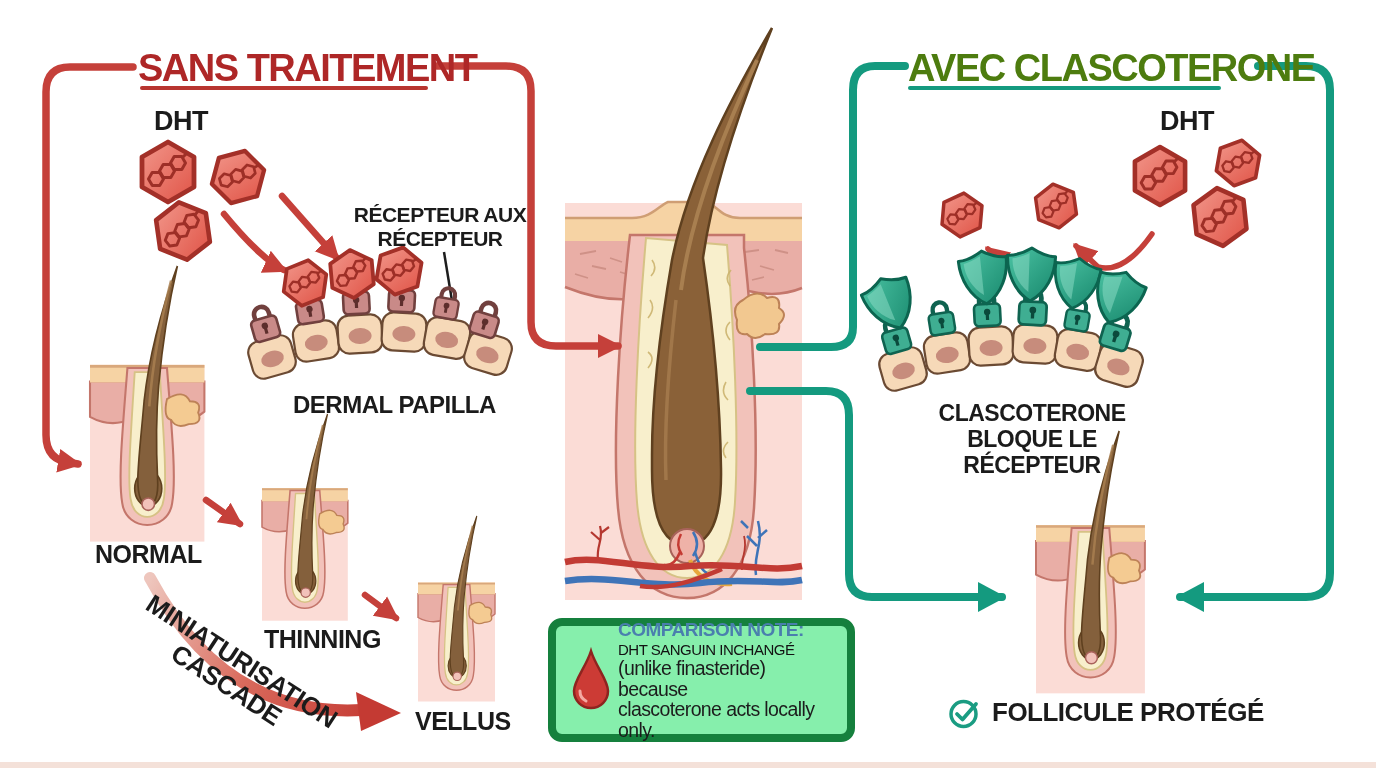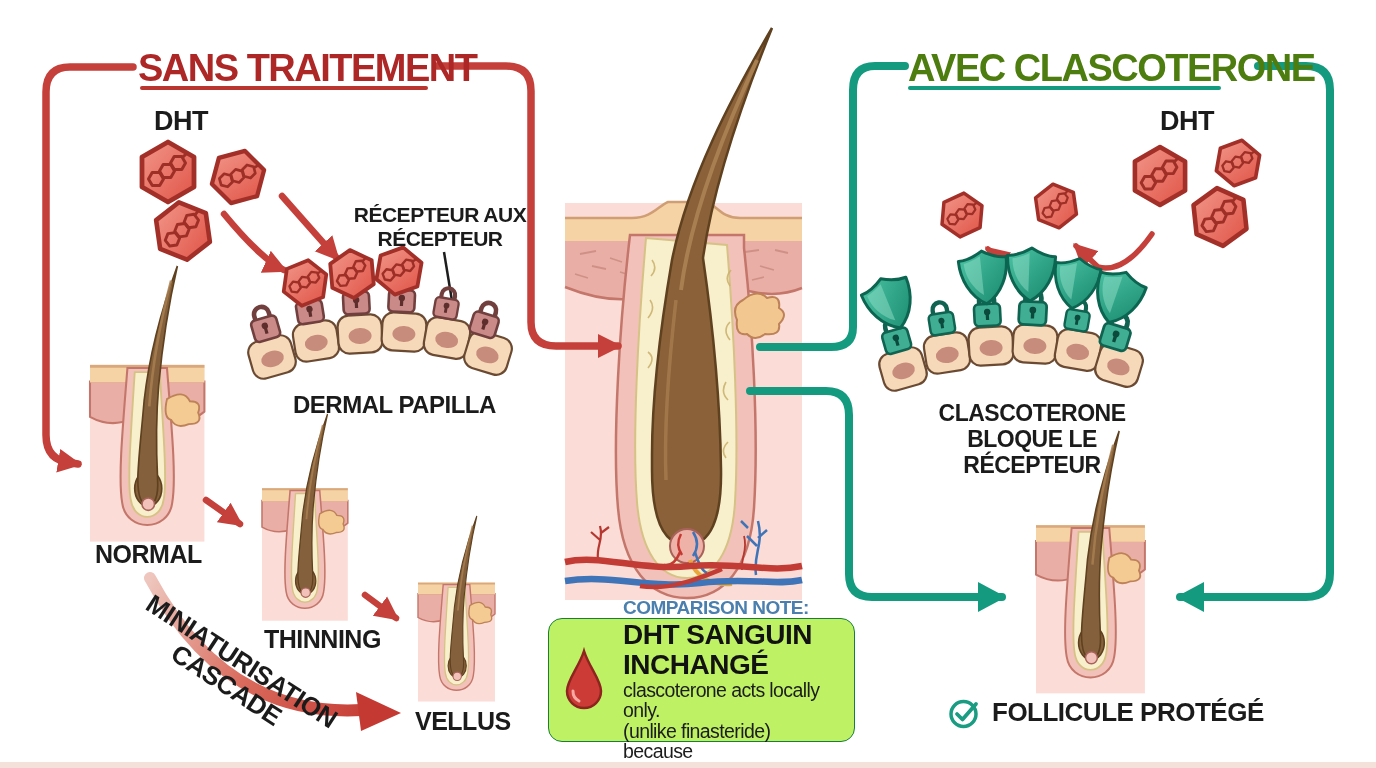--- a/index.html
+++ b/index.html
@@ -10,25 +10,25 @@
   .hdr{font-size:38px;letter-spacing:-1.5px;font-weight:bold;}
   .hdr-red{color:#ae2727;}
   .hdr-teal{color:#4d7c0f;}
   .rule{position:absolute;height:4px;z-index:5;border-radius:2px;}
   .rule-red{background:#b83530;}
   .rule-teal{background:#149a7f;}
   .lbl{font-size:25px;letter-spacing:-0.5px;}
   .lbl-sm{font-size:21px;line-height:1.12;letter-spacing:-0.5px;white-space:normal;}
   .cascade{font-size:26px;line-height:1.08;transform:rotate(33deg);white-space:normal;letter-spacing:-0.5px;}
   #note-box{position:absolute;left:548px;top:618px;width:307px;height:124px;box-sizing:border-box;
-            background:#bef264;border:1px solid #15803d;border-radius:14px;z-index:5;
-            display:flex;align-items:center;padding:6px 10px 6px 12px;gap:16px;}
+            background:#86efac;border:8px solid #15803d;border-radius:14px;z-index:5;
+            display:flex;align-items:center;padding:6px 10px 6px 12px;gap:4px;}
   #note-text{line-height:1.05;text-align:left;}
   .note-title{font-size:19px;font-weight:bold;letter-spacing:-0.5px;margin-bottom:2px;}
-  .note-strong{font-size:28px;font-weight:bold;color:#121212;letter-spacing:-0.5px;margin-bottom:1px;}
+  .note-strong{font-size:15px;font-weight:normal;color:#121212;letter-spacing:-0.5px;margin-bottom:1px;}
   .note-line{font-size:19.5px;font-weight:400;color:#1c1c1c;letter-spacing:-0.6px;}
   #protege-row{position:absolute;left:948px;top:697px;z-index:5;display:flex;align-items:flex-start;gap:11px;}
   #protege-row .lbl{font-size:26px;}
   #bottom-strip{position:absolute;left:0;bottom:0;width:100%;height:6px;background:#f2dcd2;opacity:.85;z-index:4;}
 </style>
 </head>
 <body>
 
 <div id="canvas">
 
@@ -417,20 +417,20 @@
 </div>
 
 <div id="note-box">
   <svg width="46" height="66" viewBox="0 0 46 66" style="flex:0 0 auto;">
     <path d="M23,4 C18,20 6,33 6,44 a17,17 0 0 0 34,0 C40,33 28,20 23,4 Z" fill="#cc3b35" stroke="#8e241f" stroke-width="2.5"></path>
     <path d="M12,44 a11,11 0 0 0 6,10" stroke="#f4a9a2" stroke-width="3" fill="none" stroke-linecap="round"></path>
   </svg>
   <div id="note-text">
     <div class="note-title" style="color: rgb(74, 127, 174);">COMPARISON NOTE:</div>
     <div class="note-strong">DHT SANGUIN INCHANGÉ</div>
+    <div class="note-line">(unlike finasteride) because</div>
     <div class="note-line">clascoterone acts locally only.</div>
-    <div class="note-line">(unlike finasteride) because</div>
   </div>
 </div>
 
 <div id="bottom-strip"></div>
 
 </div>
 
 </body></html>

